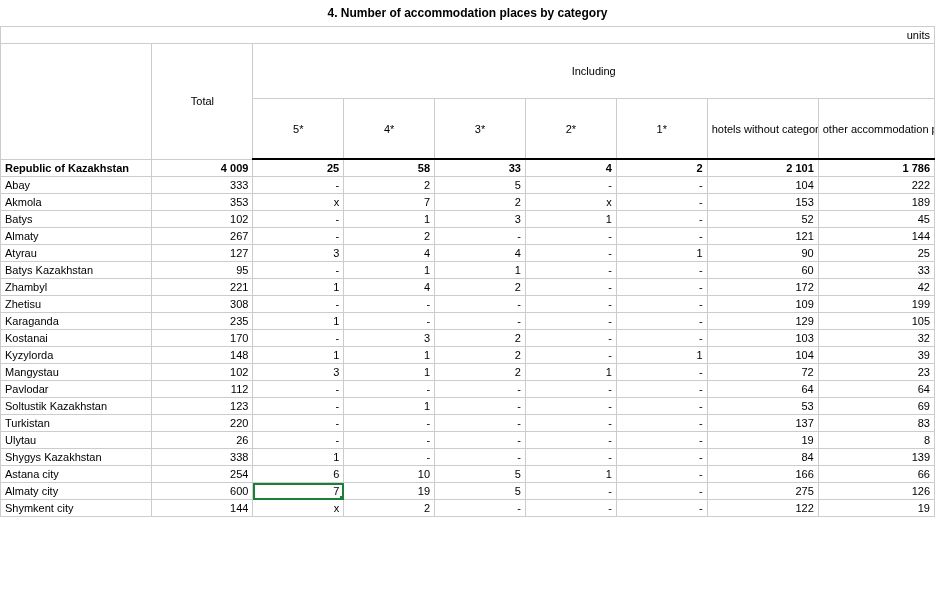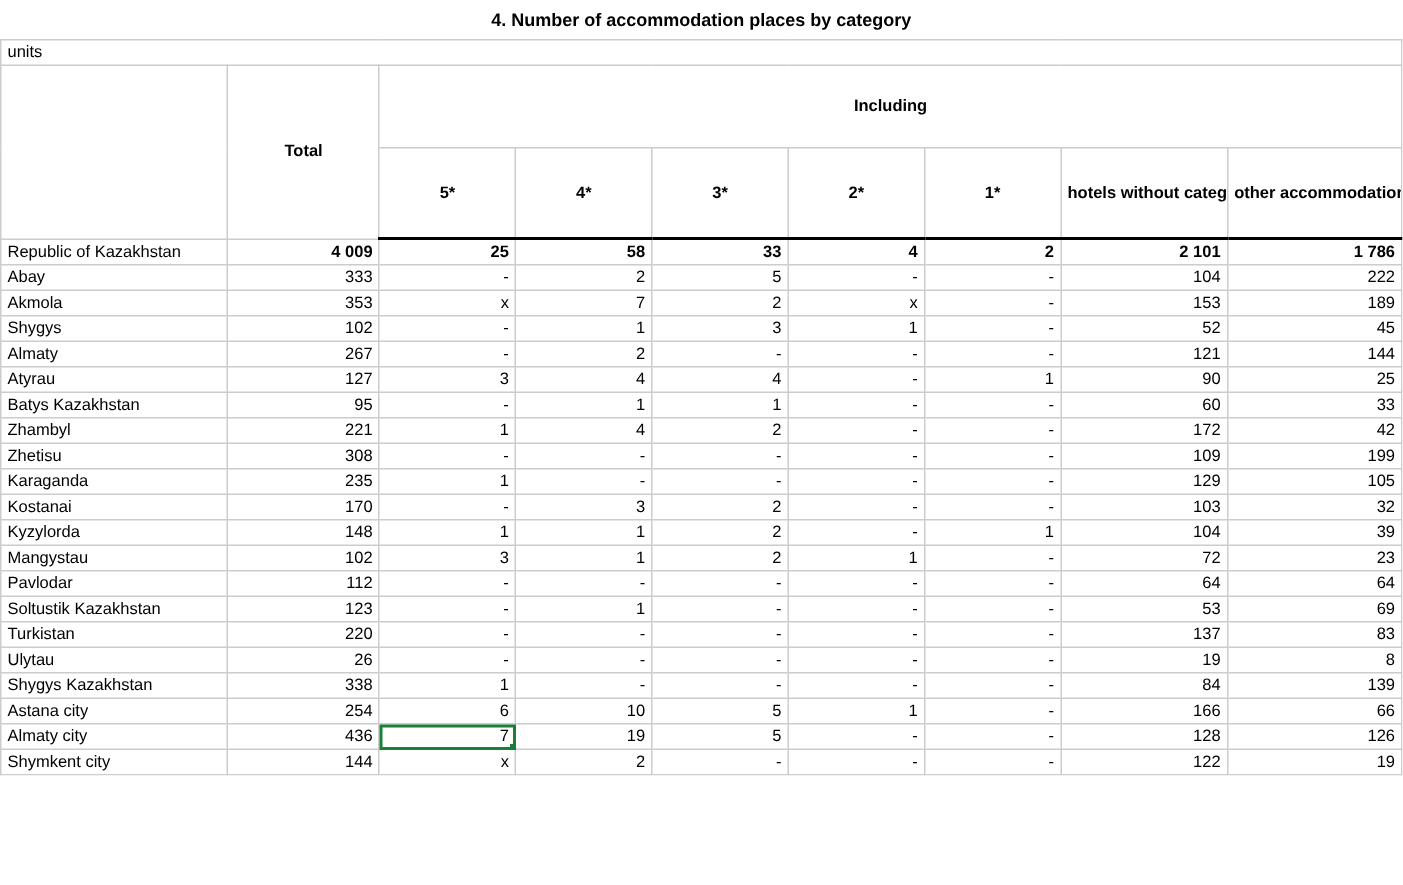--- a/index.html
+++ b/index.html
@@ -23,26 +23,26 @@
     table-layout: fixed;
   }
   th, td {
     border: 1px solid #ccc;
     padding: 2px 4px;
     overflow: hidden;
     white-space: nowrap;
   }
   td.num { text-align: right; }
   td.name { text-align: left; }
-  th { font-weight: bold; text-align: center; }
-  .units-row td { border-top: 1px solid #ccc; border-bottom: 1px solid #ccc; }
+  th { font-weight: normal; text-align: center; }
+  .units-row td { border-top: 1px solid #ccc; border-bottom: 1px solid #ccc; text-align: right; }
   .header-row th { height: 50px; }
   .sub-header th { height: 55px; vertical-align: middle; }
   .thick-bottom th { border-bottom: 2px solid #000; }
-  .bold-row td.name { font-weight: normal; }
+  .bold-row td.name { font-weight: bold; }
   .bold-row td.num { font-weight: bold; }
   .selected {
     outline: 2px solid #1a7f37;
     outline-offset: -2px;
     position: relative;
   }
   .selected::after {
     content: "";
     position: absolute;
     right: -3px;
@@ -121,21 +121,21 @@
         <td class="num">353</td>
         <td class="num">x</td>
         <td class="num">7</td>
         <td class="num">2</td>
         <td class="num">x</td>
         <td class="num">-</td>
         <td class="num">153</td>
         <td class="num">189</td>
       </tr>
       <tr>
-        <td class="name">Shygys</td>
+        <td class="name">Batys</td>
         <td class="num">102</td>
         <td class="num">-</td>
         <td class="num">1</td>
         <td class="num">3</td>
         <td class="num">1</td>
         <td class="num">-</td>
         <td class="num">52</td>
         <td class="num">45</td>
       </tr>
       <tr>
@@ -298,27 +298,27 @@
         <td class="num">6</td>
         <td class="num">10</td>
         <td class="num">5</td>
         <td class="num">1</td>
         <td class="num">-</td>
         <td class="num">166</td>
         <td class="num">66</td>
       </tr>
       <tr>
         <td class="name">Almaty city</td>
-        <td class="num">436</td>
+        <td class="num">600</td>
         <td class="num selected">7</td>
         <td class="num">19</td>
         <td class="num">5</td>
         <td class="num">-</td>
         <td class="num">-</td>
-        <td class="num">128</td>
+        <td class="num">275</td>
         <td class="num">126</td>
       </tr>
       <tr>
         <td class="name">Shymkent city</td>
         <td class="num">144</td>
         <td class="num">x</td>
         <td class="num">2</td>
         <td class="num">-</td>
         <td class="num">-</td>
         <td class="num">-</td>

